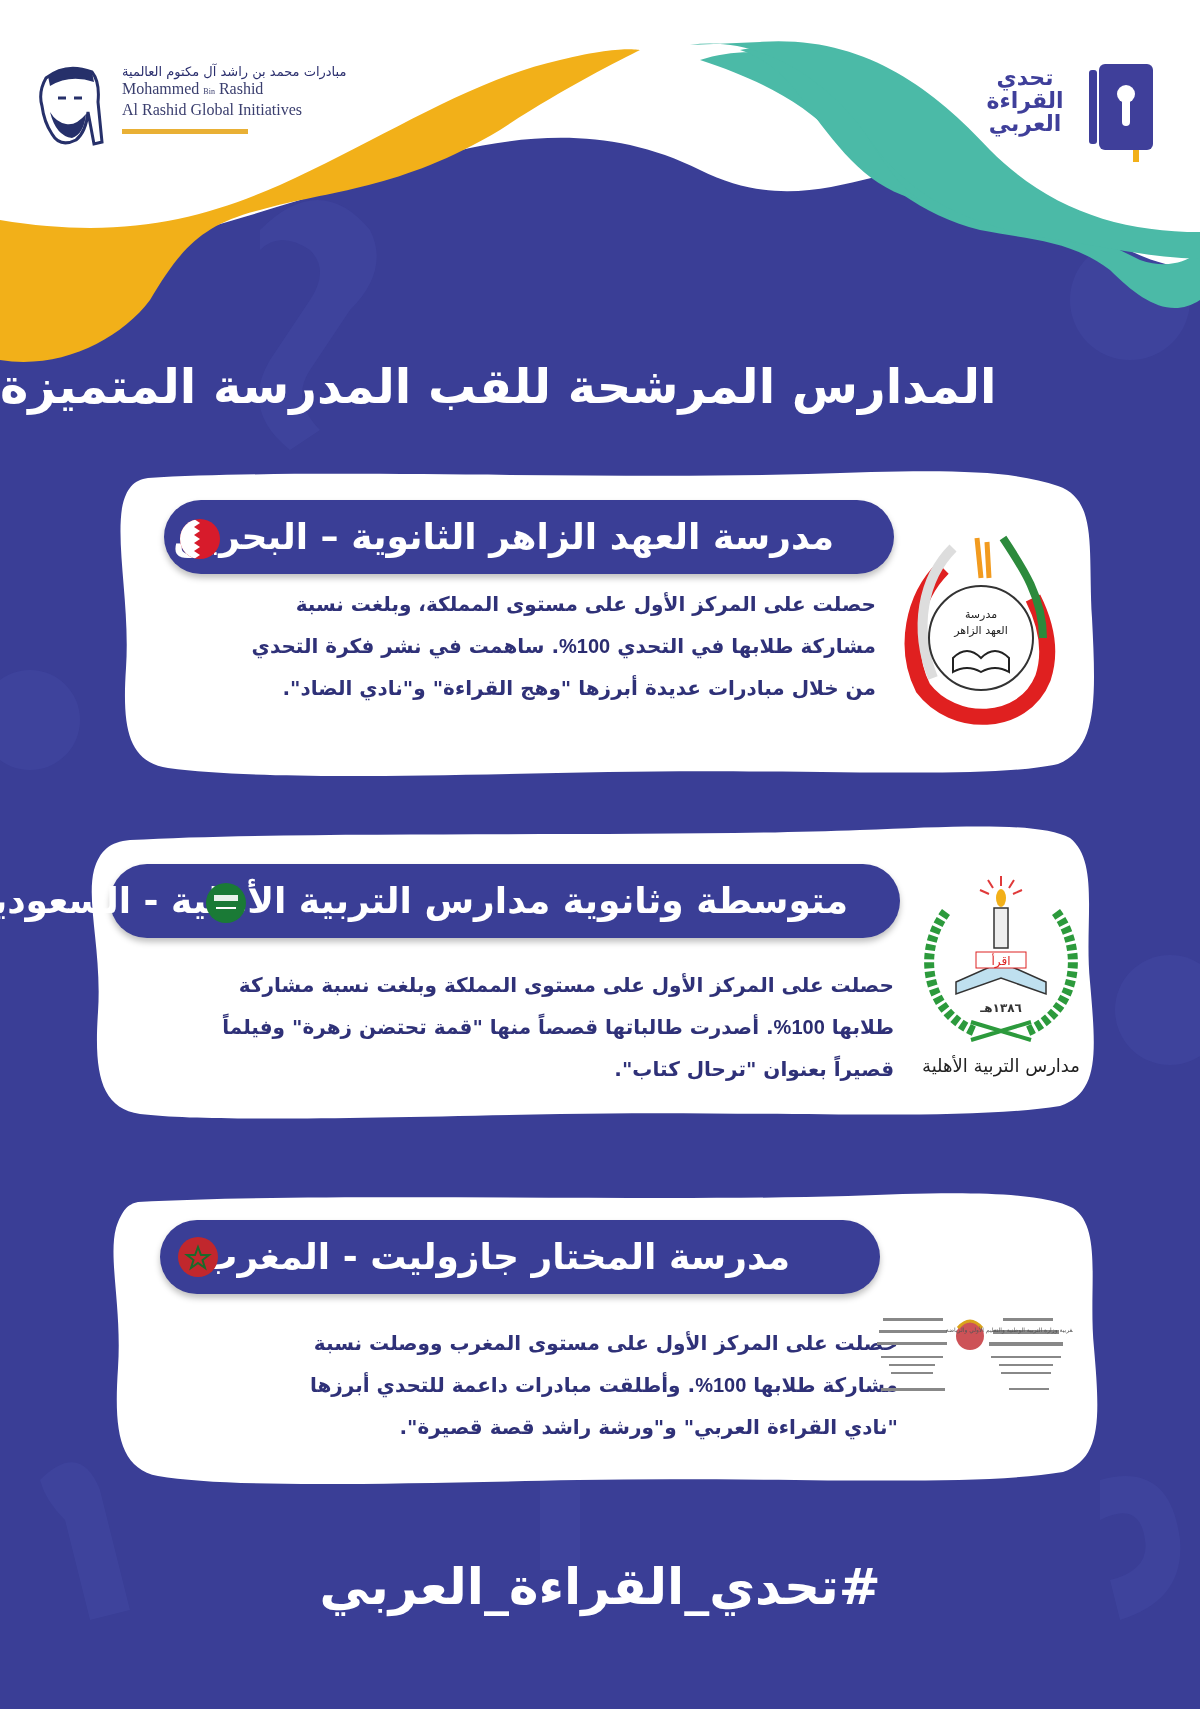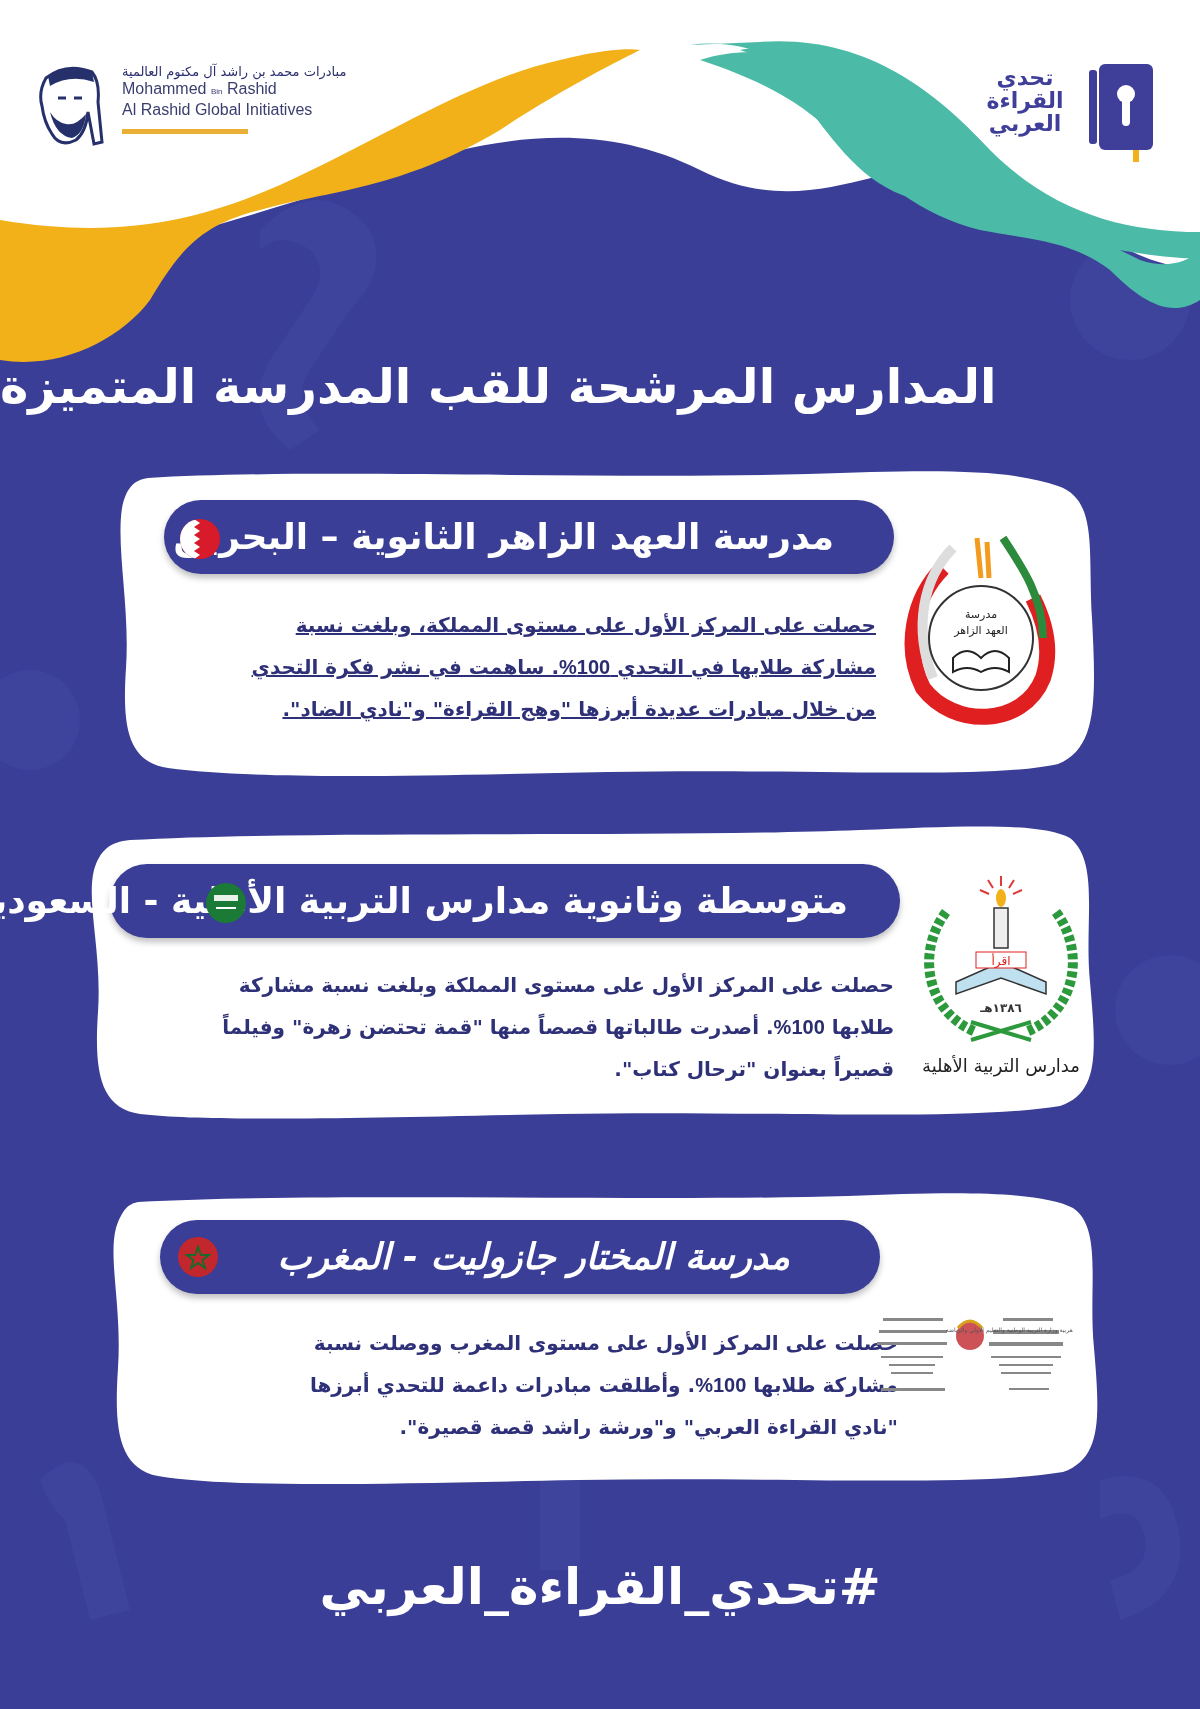--- a/index.html
+++ b/index.html
@@ -8,21 +8,21 @@
     background: #3a3e96;
     font-family: "DejaVu Sans", sans-serif;
   }
   .bg-svg { position: absolute; left: 0; top: 0; width: 1200px; height: 1709px; }
 
   
   .mbr-logo { position: absolute; left: 36px; top: 58px; width: 340px; height: 90px; }
   .mbr-portrait { position: absolute; left: 0; top: 4px; width: 70px; height: 86px; }
   .mbr-text { position: absolute; left: 86px; top: 6px; }
   .mbr-ar { font-size: 13px; color: #2b2f6e; direction: rtl; text-align: left; line-height: 16px; }
-  .mbr-en1, .mbr-en2 { font-family: Liberation Sans, sans-serif; font-size: 16px; color: #3a3e6e; line-height: 18px; }
+  .mbr-en1, .mbr-en2 { font-family: Liberation Serif, serif; font-size: 16px; color: #3a3e6e; line-height: 18px; }
   .mbr-en1 .bin { font-size: 8px; }
   .mbr-bar { width: 126px; height: 5px; background: #e9b035; margin-top: 10px; }
 
   
   .arc-logo { position: absolute; left: 975px; top: 60px; width: 190px; height: 110px; }
   .arc-text { position: absolute; left: 0; top: 6px; width: 100px; text-align: center; direction: rtl;
               color: #3f3f9a; font-size: 22px; font-weight: bold; line-height: 23px; }
   .arc-book { position: absolute; left: 114px; top: 4px; width: 64px; height: 100px; }
 
   
@@ -113,21 +113,21 @@
   </svg>
   <div class="pill" style="left:56px; top:32px; width:730px;">
     <span class="pill-label">مدرسة العهد الزاهر الثانوية – البحرين</span>
     <div class="flag" style="left:16px;">
       <svg width="40" height="40" viewBox="0 0 40 40">
         <rect width="40" height="40" fill="#d71b2b"></rect>
         <path d="M0 0 L14 0 L20 4 L14 8 L20 12 L14 16 L20 20 L14 24 L20 28 L14 32 L20 36 L14 40 L0 40 Z" fill="#ffffff"></path>
       </svg>
     </div>
   </div>
-  <div class="desc" style="right:232px; top:136px; width:660px;text-decoration:underline;">
+  <div class="desc" style="right:232px; top:115px; width:660px;">
     <span>حصلت على المركز الأول على مستوى المملكة، وبلغت نسبة مشاركة طلابها في التحدي </span><b>100%</b><span>. ساهمت في نشر فكرة التحدي من خلال مبادرات عديدة أبرزها "وهج القراءة" و"نادي الضاد".</span>
   </div>
   <svg class="school-logo" style="left:785px; top:60px;" width="170" height="200" viewBox="0 0 170 200">
     <path d="M50 40 C20 70 10 120 30 160 C60 200 130 200 150 150 C160 120 150 90 140 70" fill="none" stroke="#e02020" stroke-width="16"></path>
     <path d="M60 20 C30 50 20 100 40 150" fill="none" stroke="#dddddd" stroke-width="10"></path>
     <circle cx="88" cy="110" r="52" fill="#ffffff" stroke="#333" stroke-width="2"></circle>
     <path d="M84 10 l4 40 M94 14 l2 36" stroke="#f29b1f" stroke-width="5"></path>
     <path d="M110 10 C130 40 150 70 150 110" fill="none" stroke="#2c8a3c" stroke-width="8"></path>
     <text x="88" y="90" text-anchor="middle" font-size="11" fill="#222">مدرسة</text>
     <text x="88" y="106" text-anchor="middle" font-size="11" fill="#222">العهد الزاهر</text>
@@ -166,21 +166,21 @@
     <text x="85" y="93" text-anchor="middle" font-size="12" fill="#d22">اقرأ</text>
     <text x="85" y="140" text-anchor="middle" font-size="12" font-weight="bold" fill="#333">١٣٨٦هـ</text>
     <text x="85" y="200" text-anchor="middle" font-size="18" fill="#222">مدارس التربية الأهلية</text>
   </svg>
 </div>
 
 <div class="card" style="left:88px; top:1188px; width:1030px; height:300px;">
   <svg class="card-shape" width="1030" height="300" viewBox="0 0 1030 300">
     <path d="M50 14 C250 4 560 14 760 8 C860 4 950 2 985 20 C1015 40 1000 100 1006 160 C1012 230 1014 270 975 284 C880 300 680 288 490 292 C290 296 140 300 70 288 C30 280 26 240 30 180 C34 120 20 70 28 40 C34 22 40 16 50 14 Z" fill="#ffffff"></path>
   </svg>
-  <div class="pill" style="left:72px; top:32px; width:720px;font-style:italic;">
+  <div class="pill" style="left:72px; top:32px; width:720px;">
     <span class="pill-label" style="right:90px;">مدرسة المختار جازوليت - المغرب</span>
     <div class="flag" style="left:18px; top:17px;">
       <svg width="40" height="40" viewBox="0 0 40 40">
         <rect width="40" height="40" fill="#c1272d"></rect>
         <path d="M20 10 L23 18 L31 18 L24.5 23 L27 31 L20 26 L13 31 L15.5 23 L9 18 L17 18 Z" fill="none" stroke="#1a6a2a" stroke-width="2"></path>
       </svg>
     </div>
   </div>
   <div class="desc" style="right:220px; top:134px; width:640px;">
     <span>حصلت على المركز الأول على مستوى المغرب ووصلت نسبة مشاركة طلابها </span><b>100%</b><span>. وأطلقت مبادرات داعمة للتحدي أبرزها "نادي القراءة العربي" و"ورشة راشد قصة قصيرة".</span>

